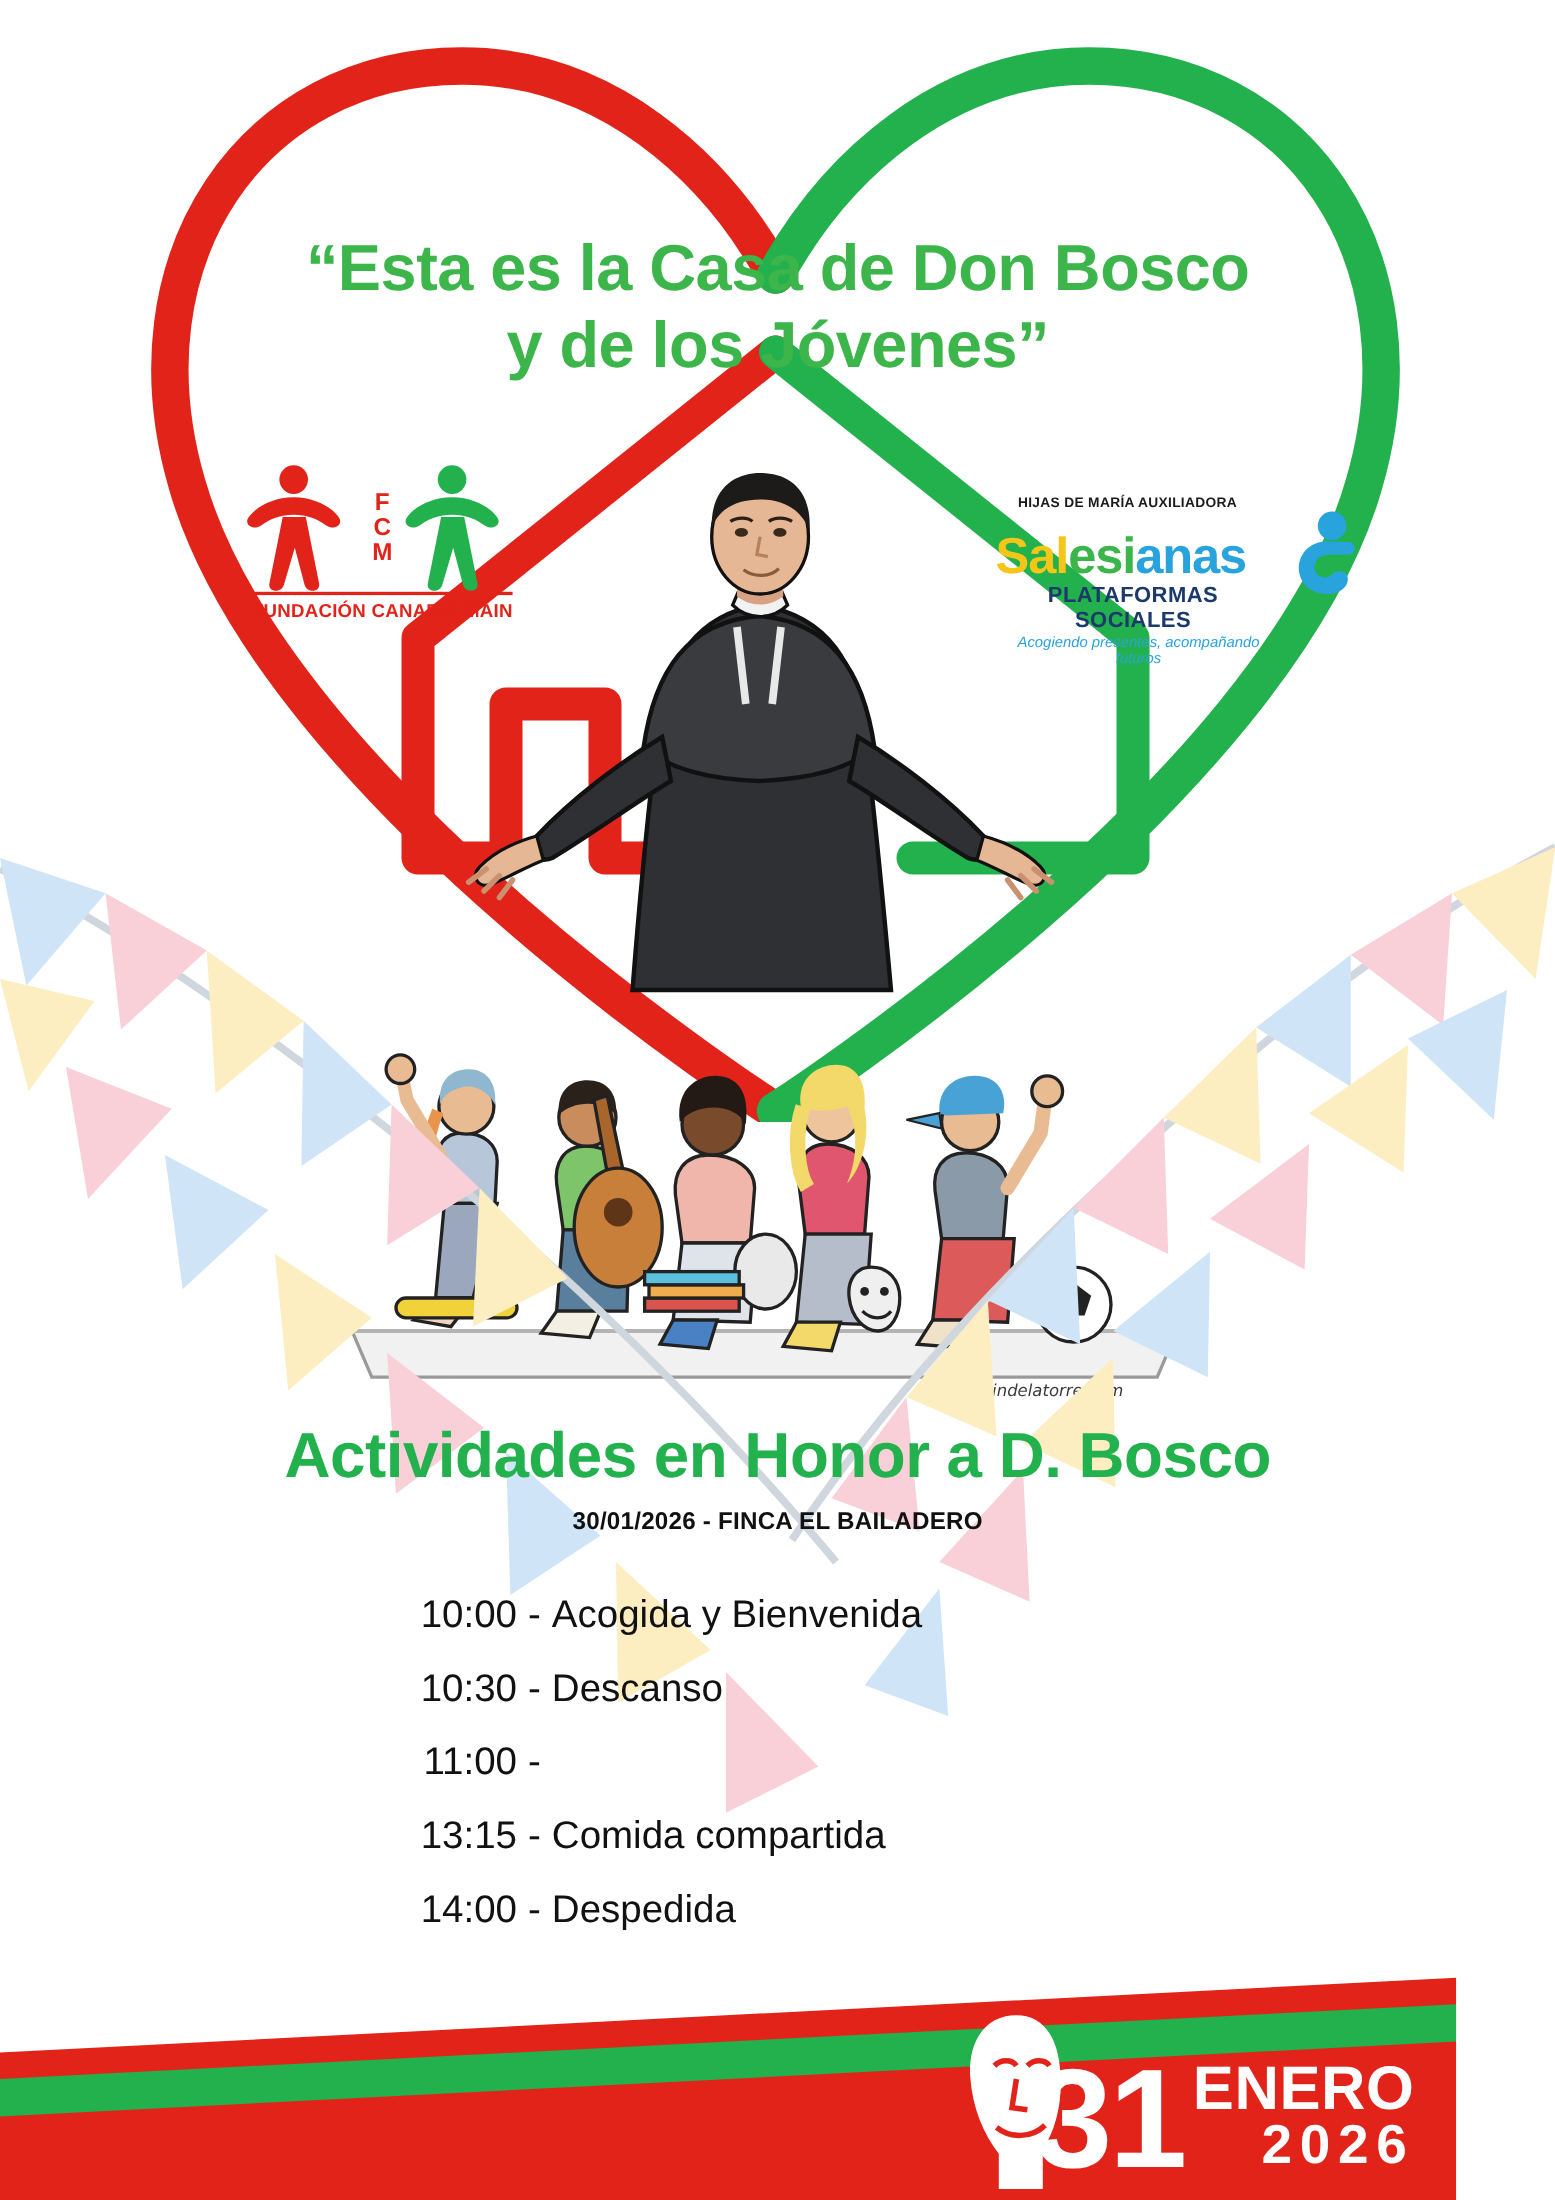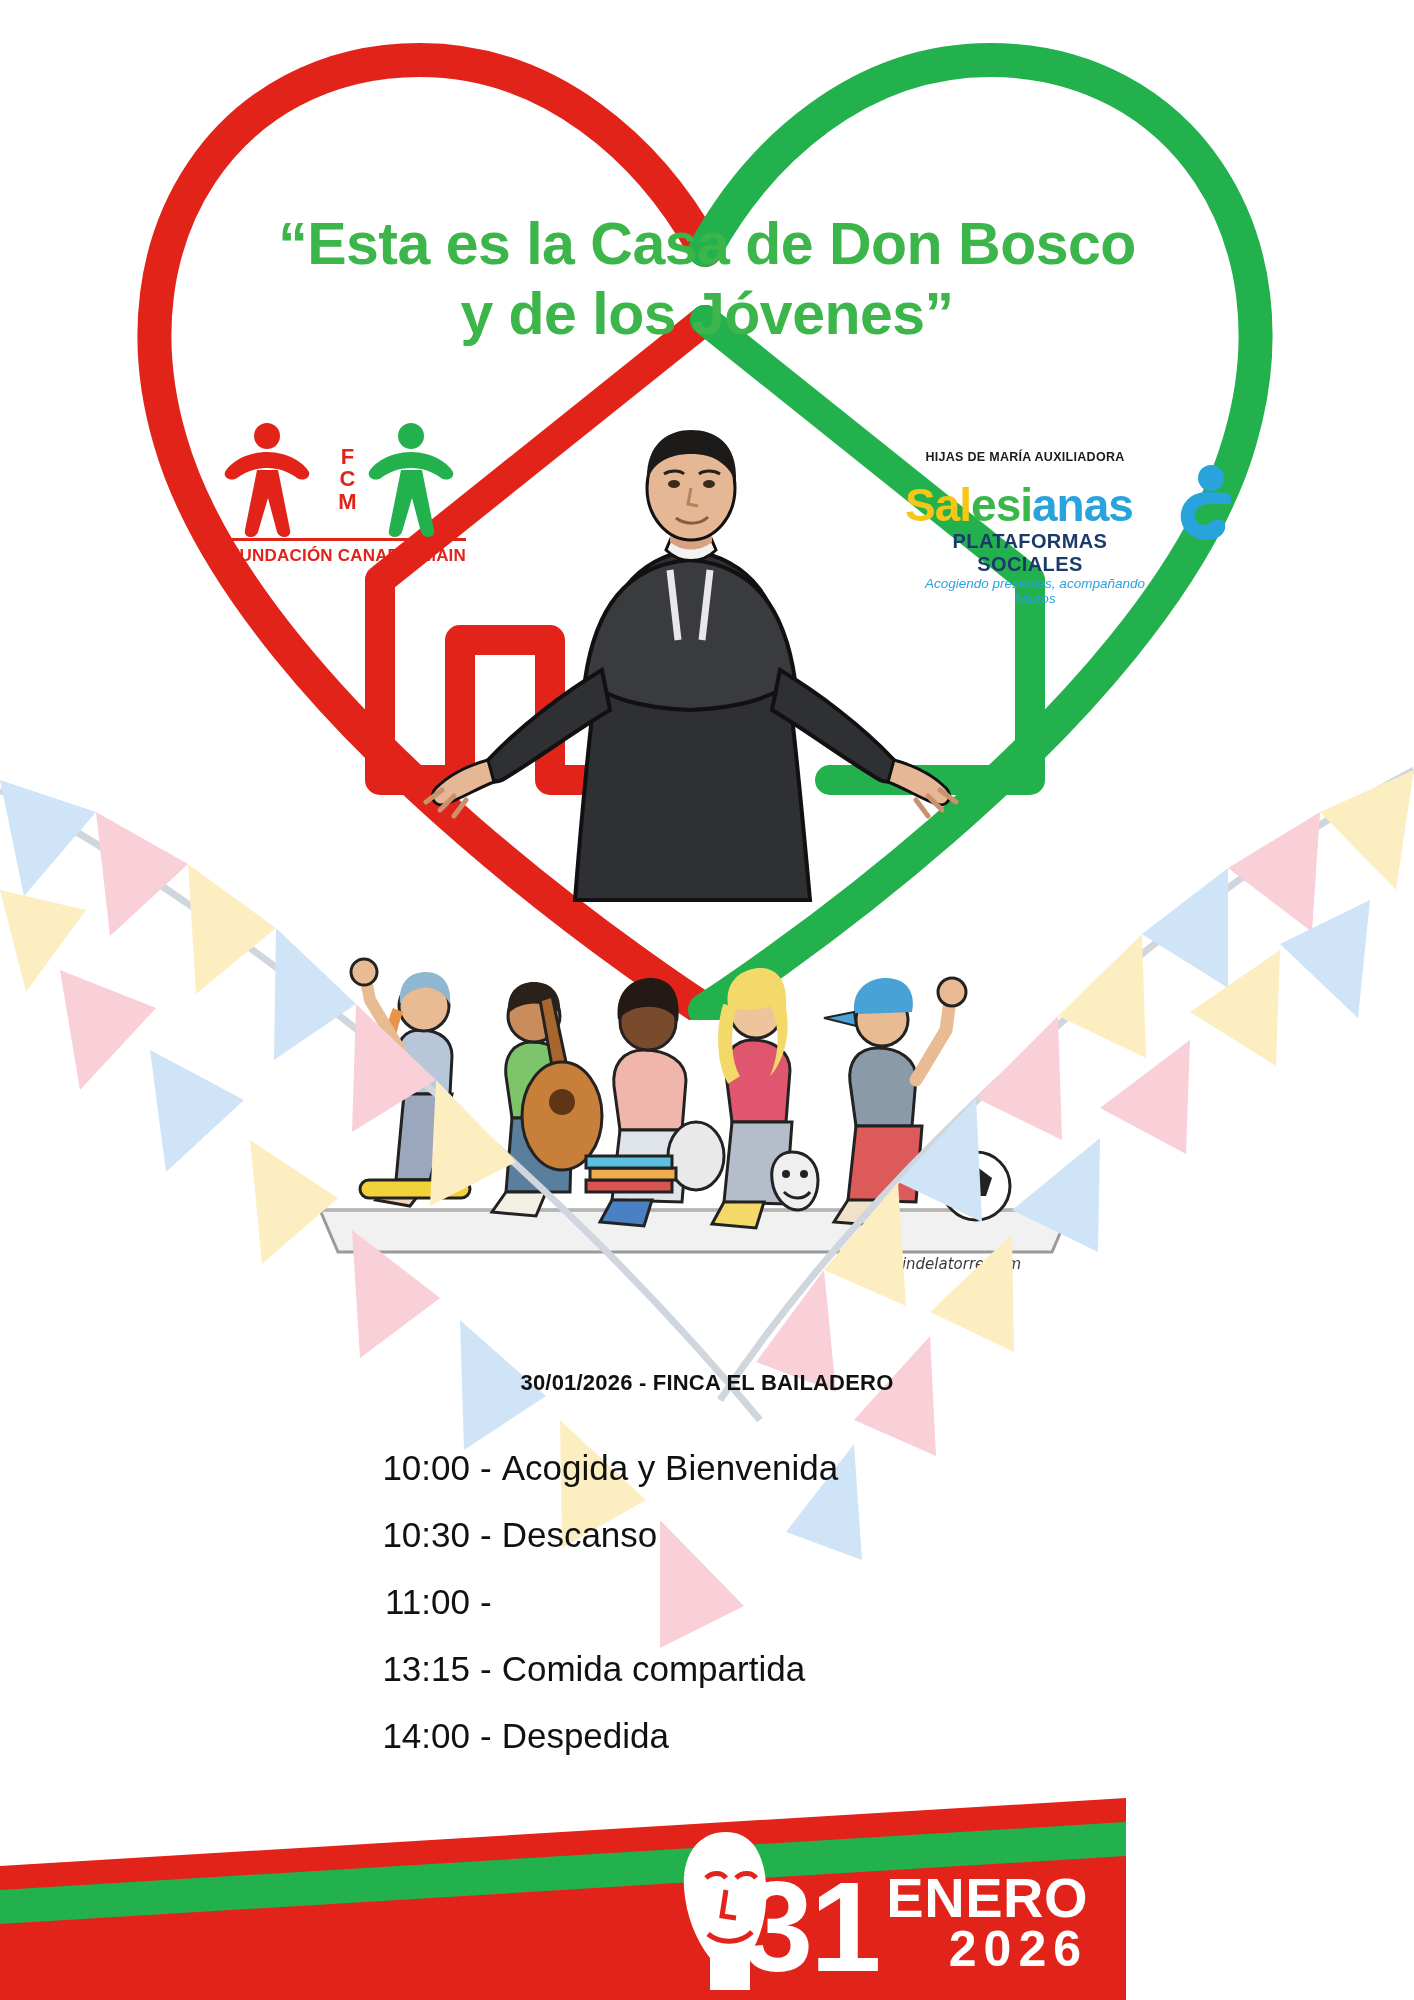--- a/index.html
+++ b/index.html
@@ -111,21 +111,21 @@
   .sch-row{
     display:flex;align-items:baseline;margin-bottom:11px;
     font-size:35px;color:#111;
   }
   .sch-time{font-weight:normal;min-width:115px;text-align:right;margin-top:16px;}
   .sch-dash{padding:0 10px;}
   .sch-desc{font-weight:normal;}
 
   
   .band{
-    position:absolute;left:0;top:1740px;width:1126px;height:260px;overflow:hidden;
+    position:absolute;left:0;top:1740px;width:1324px;height:260px;overflow:hidden;
   }
   .band svg{display:block;width:100%;height:100%;}
   .band-date{
     position:absolute;right:38px;bottom:20px;
     display:flex;align-items:flex-end;color:#fff;
   }
   .band-day{
     font-size:128px;font-weight:bold;line-height:.82;letter-spacing:-3px;
   }
   .band-right{margin-left:8px;margin-bottom:6px;}
@@ -348,20 +348,21 @@
         <polygon points="976,338 898,422 982,462" fill="#cfe4f7"></polygon>
         <polygon points="1012,474 930,552 1014,592" fill="#fdeec2"></polygon>
         <polygon points="898,422 824,510 906,546" fill="#fdeec2"></polygon>
         <polygon points="930,576 854,660 936,696" fill="#f9cfd8"></polygon>
         <polygon points="824,510 756,602 836,632" fill="#f9cfd8"></polygon>
         <polygon points="854,684 786,772 862,800" fill="#cfe4f7"></polygon>
       </g>
     </svg>
   </div>
 
+  <div class="title-act">Actividades en Honor a D. Bosco</div>
   <div class="subtitle-act">30/01/2026 - FINCA EL BAILADERO</div>
 
   <div class="schedule">
     <div class="sch-row">
       <span class="sch-time">10:00</span>
       <span class="sch-dash">-</span>
       <span class="sch-desc">Acogida y Bienvenida</span>
     </div>
     <div class="sch-row">
       <span class="sch-time">10:30</span>

